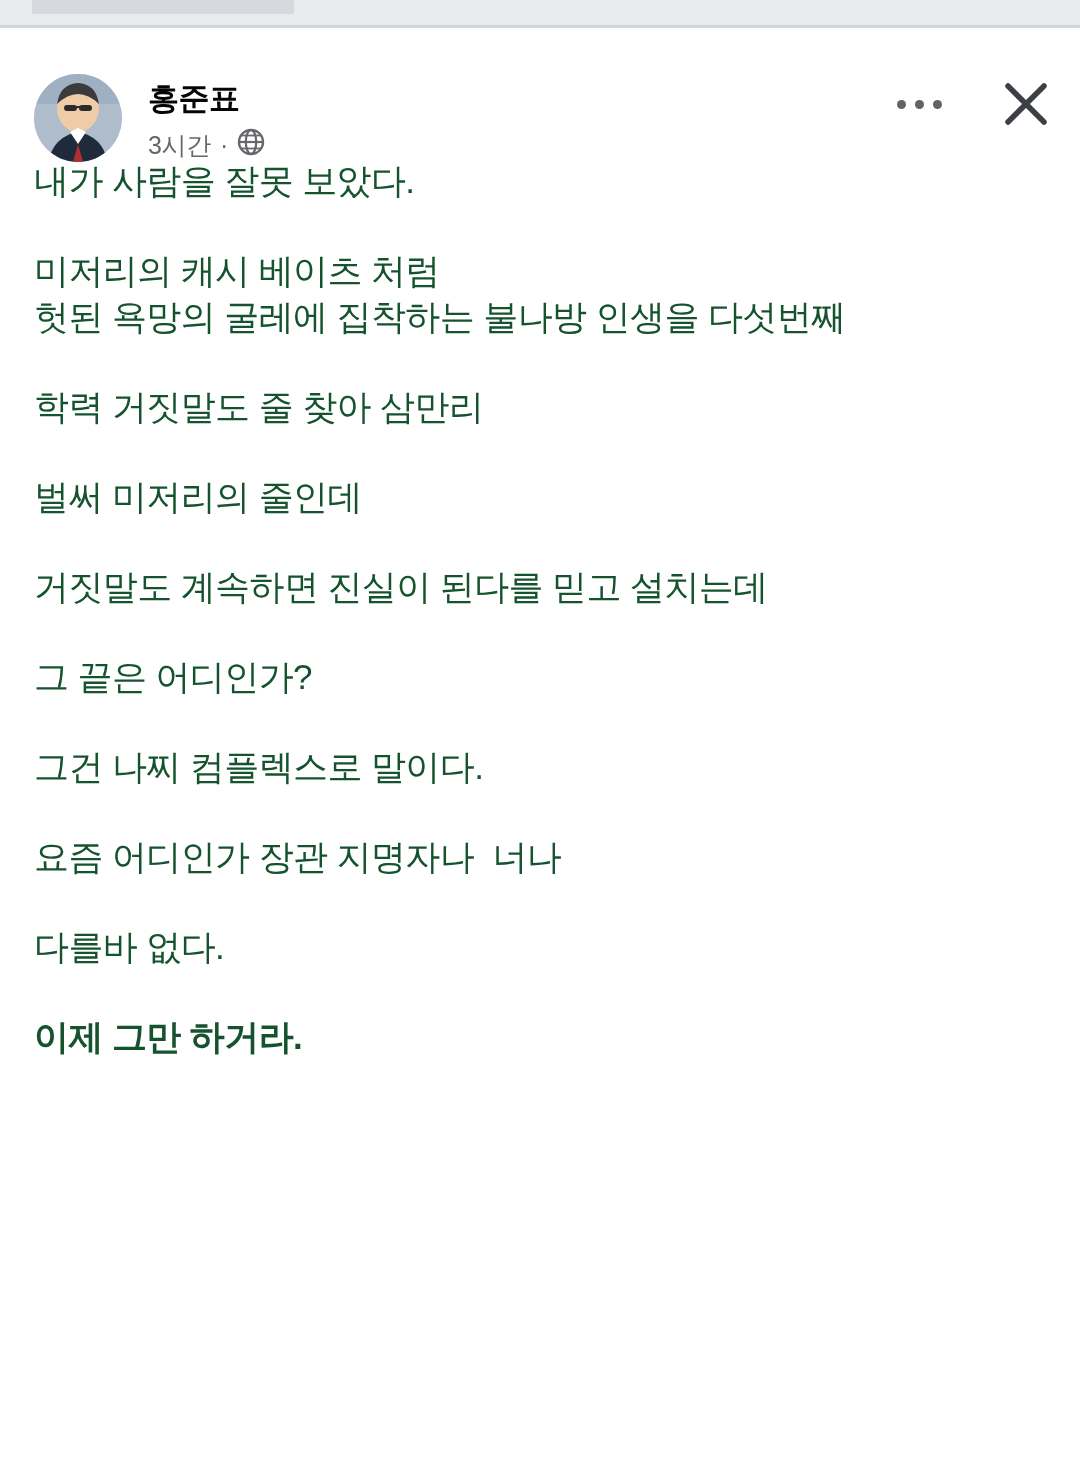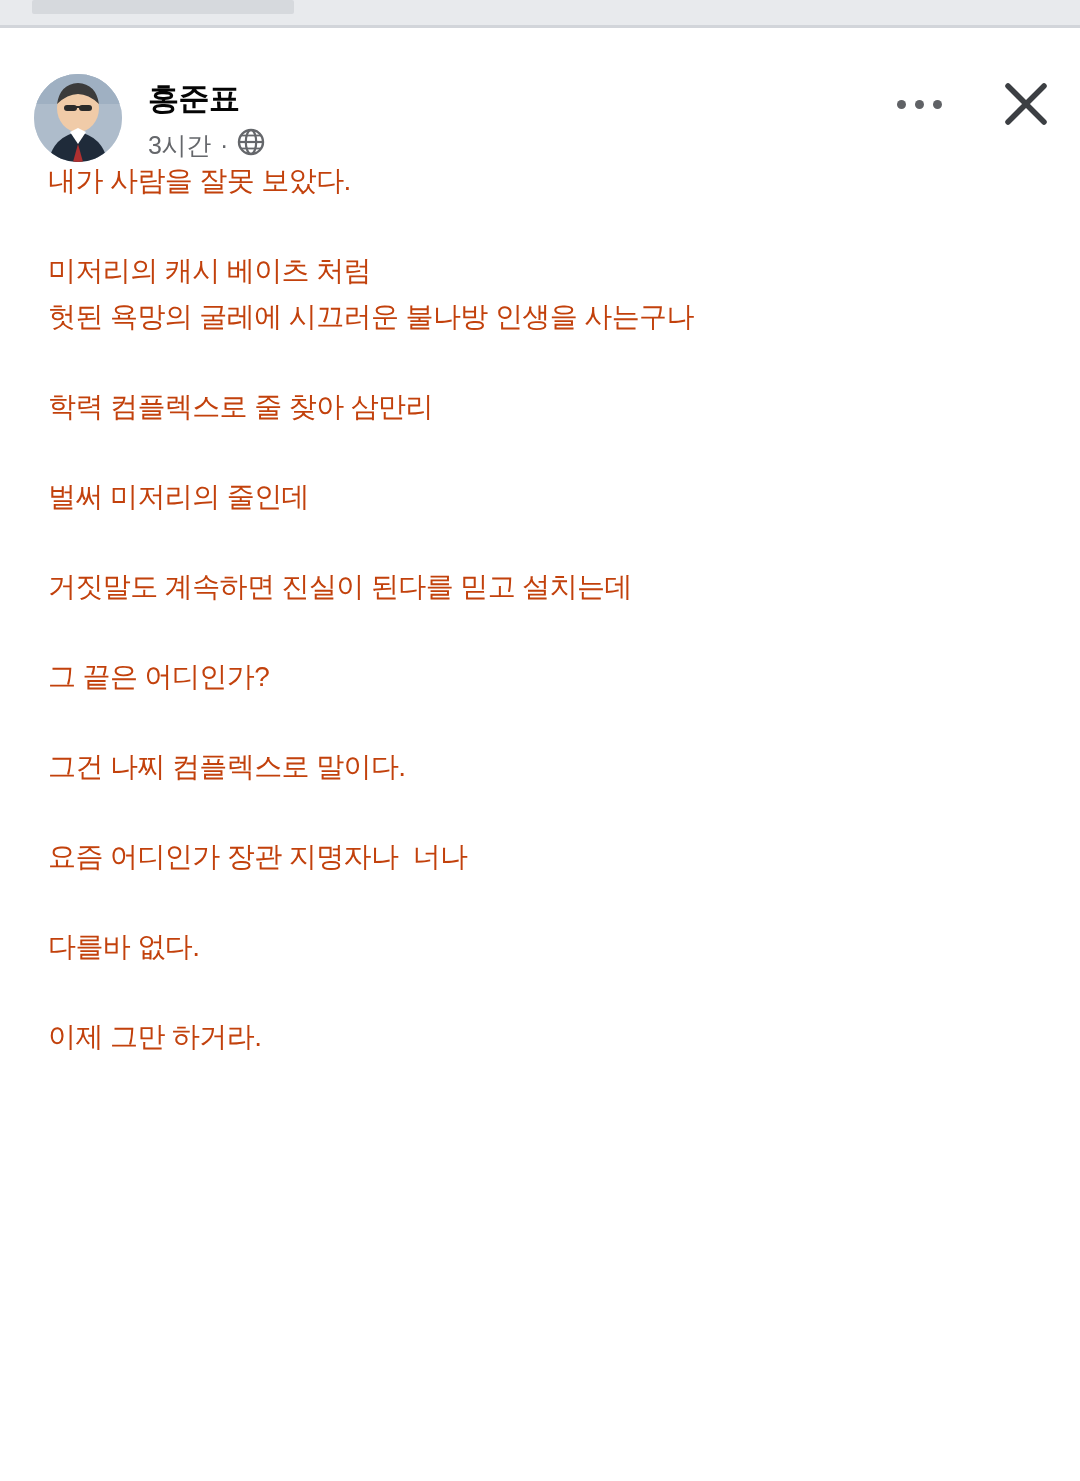--- a/index.html
+++ b/index.html
@@ -129,31 +129,31 @@
     width: 56px;
     height: 56px;
     display: flex;
     align-items: center;
     justify-content: center;
     cursor: pointer;
   }
 
   
   .post-body {
-    padding: 8px 34px 0 48px;
-    font-size: 28px;
+    padding: 8px 34px 0 34px;
+    font-size: 35px;
     line-height: 46px;
-    color: #c2410c;
+    color: #14532d;
     letter-spacing: -0.6px;
   }
   .para {
     margin: 0 0 44px 0;
     white-space: pre-wrap;
   }
-  .para:last-child { margin-bottom: 12px; }
+  .para:last-child { margin-bottom: 12px; font-weight: bold; }
 </style>
 </head>
 <body>
 
 <div class="top-strip">
   <div class="fragment"></div>
   <div class="divider"></div>
 </div>
 
 <div class="post">
@@ -203,22 +203,22 @@
           <line x1="10" y1="10" x2="46" y2="46" stroke="#3c3f43" stroke-width="5.5" stroke-linecap="round"></line>
           <line x1="46" y1="10" x2="10" y2="46" stroke="#3c3f43" stroke-width="5.5" stroke-linecap="round"></line>
         </svg>
       </div>
     </div>
   </div>
 
   <div class="post-body">
     <p class="para">내가 사람을 잘못 보았다.</p>
     <p class="para">미저리의 캐시 베이츠 처럼
-헛된 욕망의 굴레에 시끄러운 불나방 인생을 사는구나</p>
-    <p class="para">학력 컴플렉스로 줄 찾아 삼만리</p>
+헛된 욕망의 굴레에 집착하는 불나방 인생을 다섯번째</p>
+    <p class="para">학력 거짓말도 줄 찾아 삼만리</p>
     <p class="para">벌써 미저리의 줄인데</p>
     <p class="para">거짓말도 계속하면 진실이 된다를 믿고 설치는데</p>
     <p class="para">그 끝은 어디인가?</p>
     <p class="para">그건 나찌 컴플렉스로 말이다.</p>
     <p class="para">요즘 어디인가 장관 지명자나  너나</p>
     <p class="para">다를바 없다.</p>
     <p class="para">이제 그만 하거라.</p>
   </div>
 
 </div>

